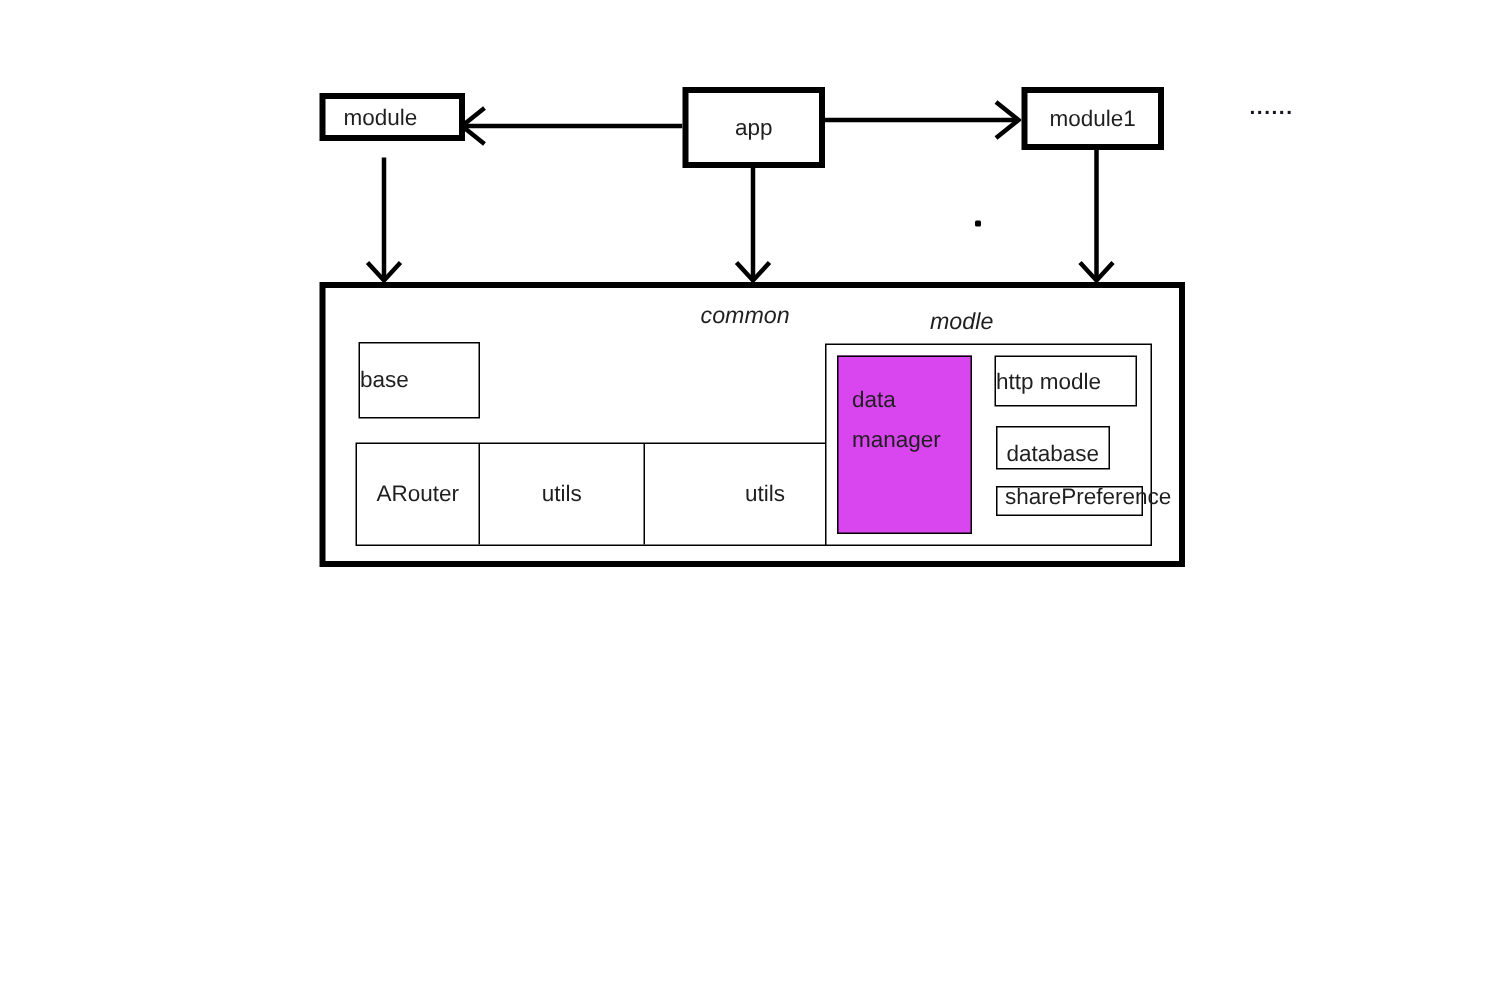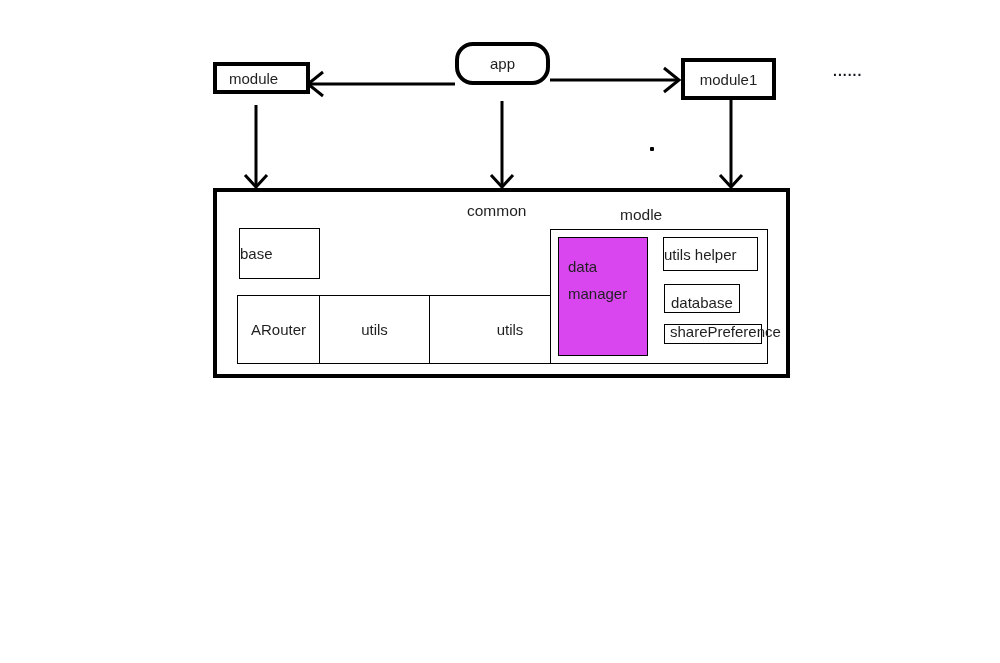--- a/index.html
+++ b/index.html
@@ -33,20 +33,21 @@
     border: 1.5px solid #000000;
     background: #ffffff;
     font-size: 15px;
   }
   .flex-center { display: flex; align-items: center; justify-content: flex-start; }
   .flex-bottom { display: flex; align-items: flex-end; }
   .label {
     position: absolute;
     font-size: 15.5px;
     white-space: nowrap;
+    font-style: italic;
   }
   .ellipsis {
     position: absolute;
     left: 833px; top: 63px;
     font-size: 14px;
     font-weight: bold;
     letter-spacing: 1px;
     color: #15151f;
   }
   .big-container {
@@ -123,21 +124,21 @@
     </g>
     <g stroke="#000000" stroke-width="2" fill="none">
       <line x1="319" y1="363" x2="319" y2="372"></line>
     </g>
   </svg>
 
   <div class="box-thick" style="left:213px; top:62px; width:97px; height:32px; justify-content:flex-start; padding-left:12px;">
     <span>module</span>
   </div>
 
-  <div class="box-thick" style="left:455px; top:42px; width:95px; height:43px;border-radius:18px;">
+  <div class="box-thick" style="left:455px; top:58px; width:95px; height:54px;">
     <span>app</span>
   </div>
 
   <div class="box-thick" style="left:681px; top:58px; width:95px; height:42px;">
     <span>module1</span>
   </div>
 
   <div class="ellipsis">......</div>
 
   <div class="stray-dot"></div>
@@ -164,21 +165,21 @@
     </div>
   </div>
 
   <div class="box-thin" style="left:550px; top:229px; width:218px; height:135px;"></div>
 
   <div class="dm-box">
     <span>data manager</span>
   </div>
 
   <div class="box-thin flex-center" style="left:663px; top:237px; width:95px; height:34px;">
-    <span class="nowrap">utils helper</span>
+    <span class="nowrap">http modle</span>
   </div>
 
   <div class="box-thin flex-bottom" style="left:664px; top:284px; width:76px; height:29px; padding:0 0 1px 6px;">
     <span class="nowrap">database</span>
   </div>
 
   <div class="box-thin flex-bottom" style="left:664px; top:324px; width:98px; height:20px; padding:0 0 3px 5px;">
     <span class="nowrap">sharePreference</span>
   </div>
 

